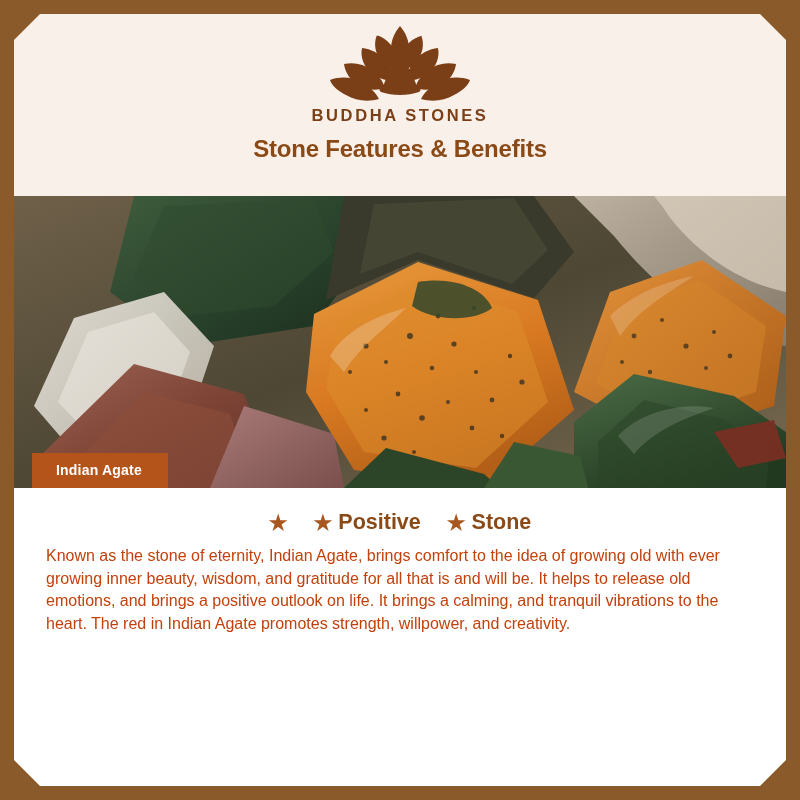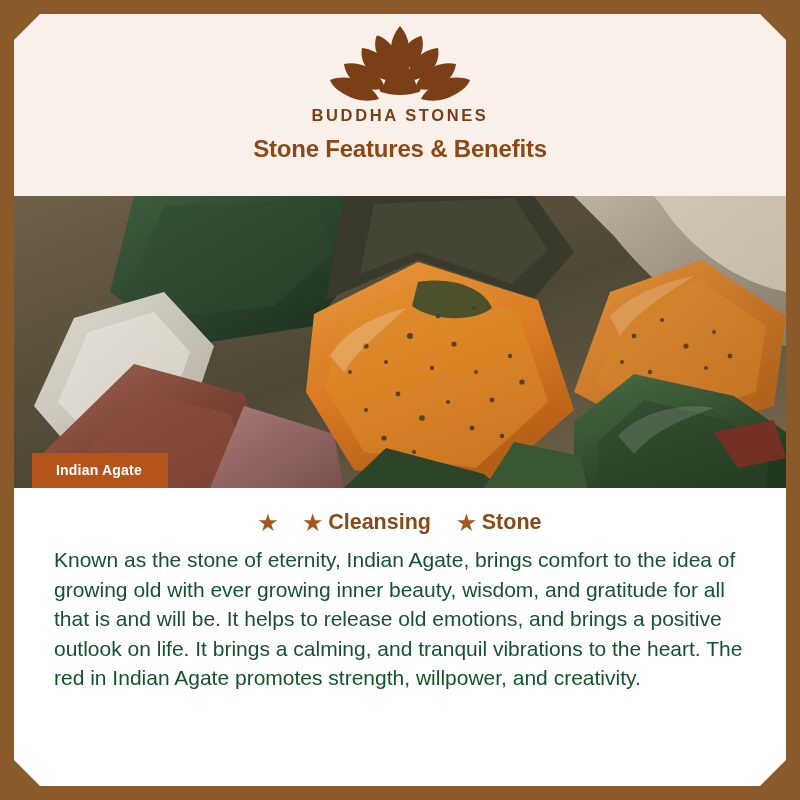--- a/index.html
+++ b/index.html
@@ -109,24 +109,24 @@
     align-items: center;
     gap: 6px;
     color: #8a4a18;
     font-size: 21.5px;
     font-weight: 700;
   }
   .star { color: #a8581f; font-size: 21px; line-height: 1; }
 
   
   .body-copy {
-    padding: 6px 30px 0 40px;
-    font-size: 21px;
+    padding: 6px 30px 0 32px;
+    font-size: 16px;
     line-height: 1.41;
-    color: #14532d;
+    color: #c2410c;
   }
 
   .spacer { height: 40px; }
 </style>
 </head>
 <body>
 
 <div id="page">
 
   <div class="frame-bg"></div>
@@ -282,21 +282,21 @@
       </svg>
       <div class="stone-tag">Indian Agate</div>
     </div>
 
     <div class="benefits">
       <div class="benefit">
         <span class="star">★</span>
       </div>
       <div class="benefit">
         <span class="star">★</span>
-        <span>Cleansing</span>
+        <span>Positive</span>
       </div>
       <div class="benefit">
         <span class="star">★</span>
         <span>Stone</span>
       </div>
     </div>
 
     <p class="body-copy">Known as the stone of eternity, Indian Agate, brings comfort to the idea of growing old with ever growing inner beauty, wisdom, and gratitude for all that is and will be. It helps to release old emotions, and brings a positive outlook on life. It brings a calming, and tranquil vibrations to the heart. The red in Indian Agate promotes strength, willpower, and creativity.</p>
 
     <div class="spacer"></div>

